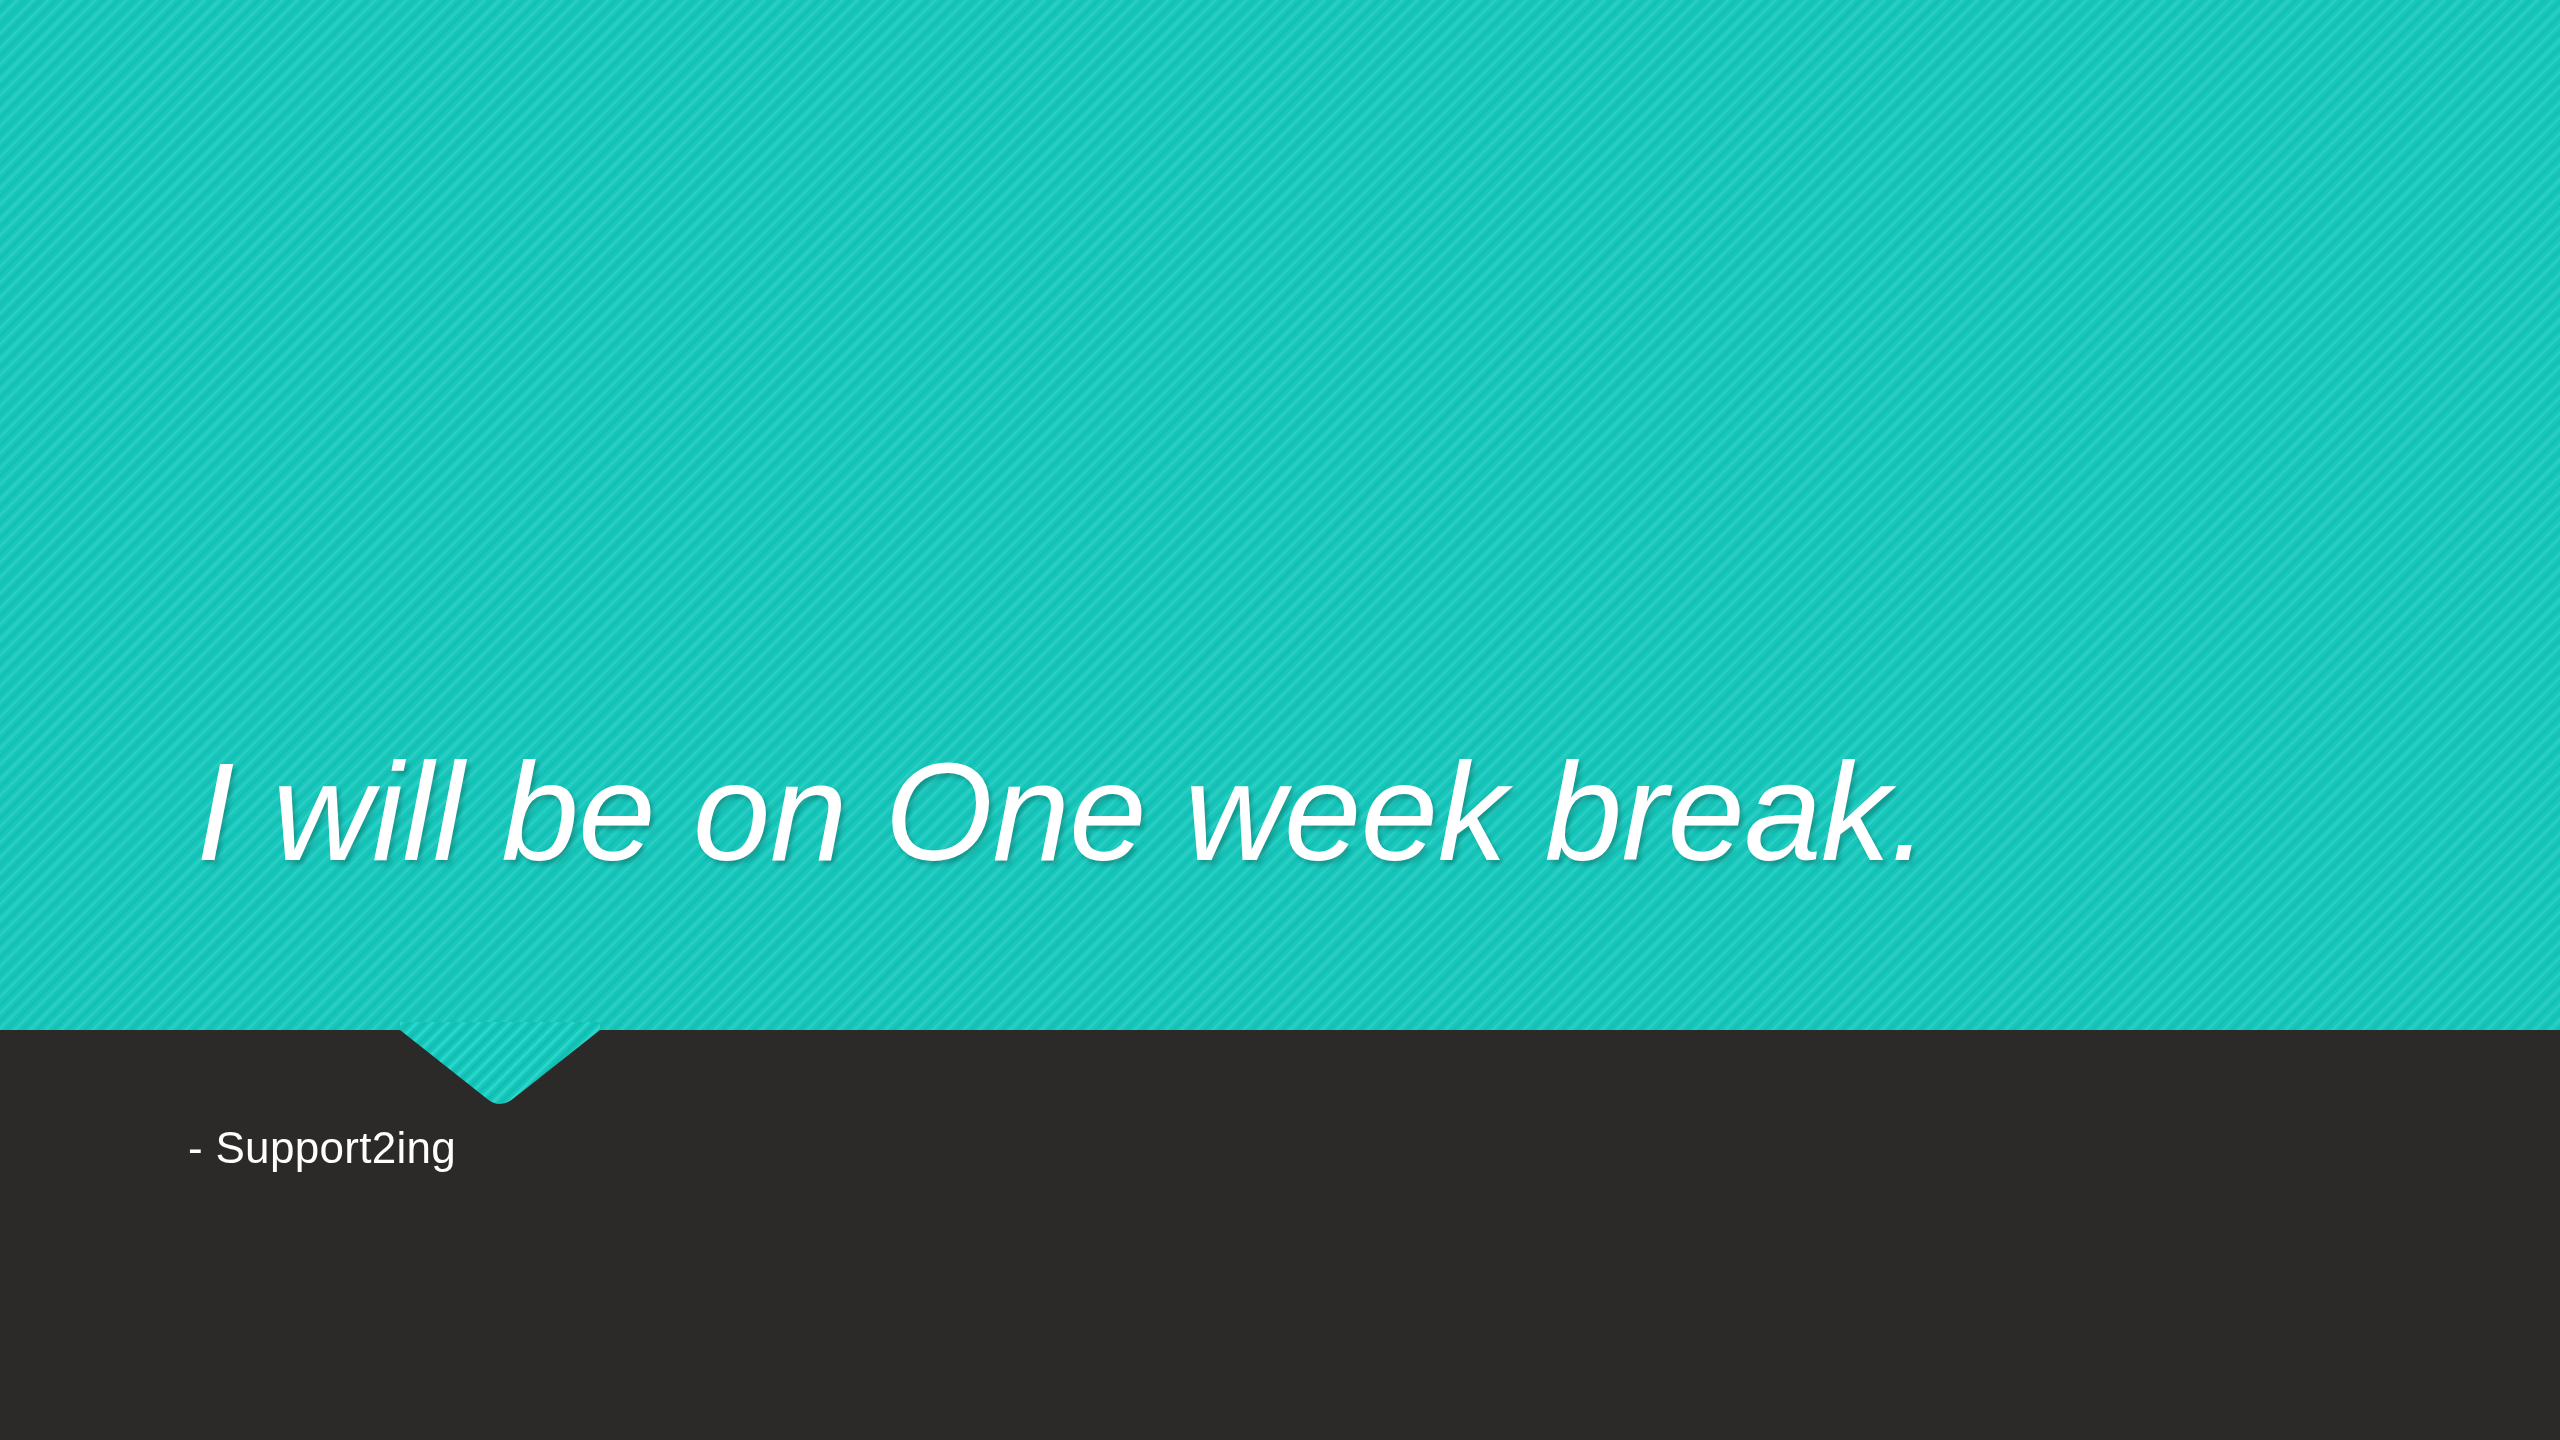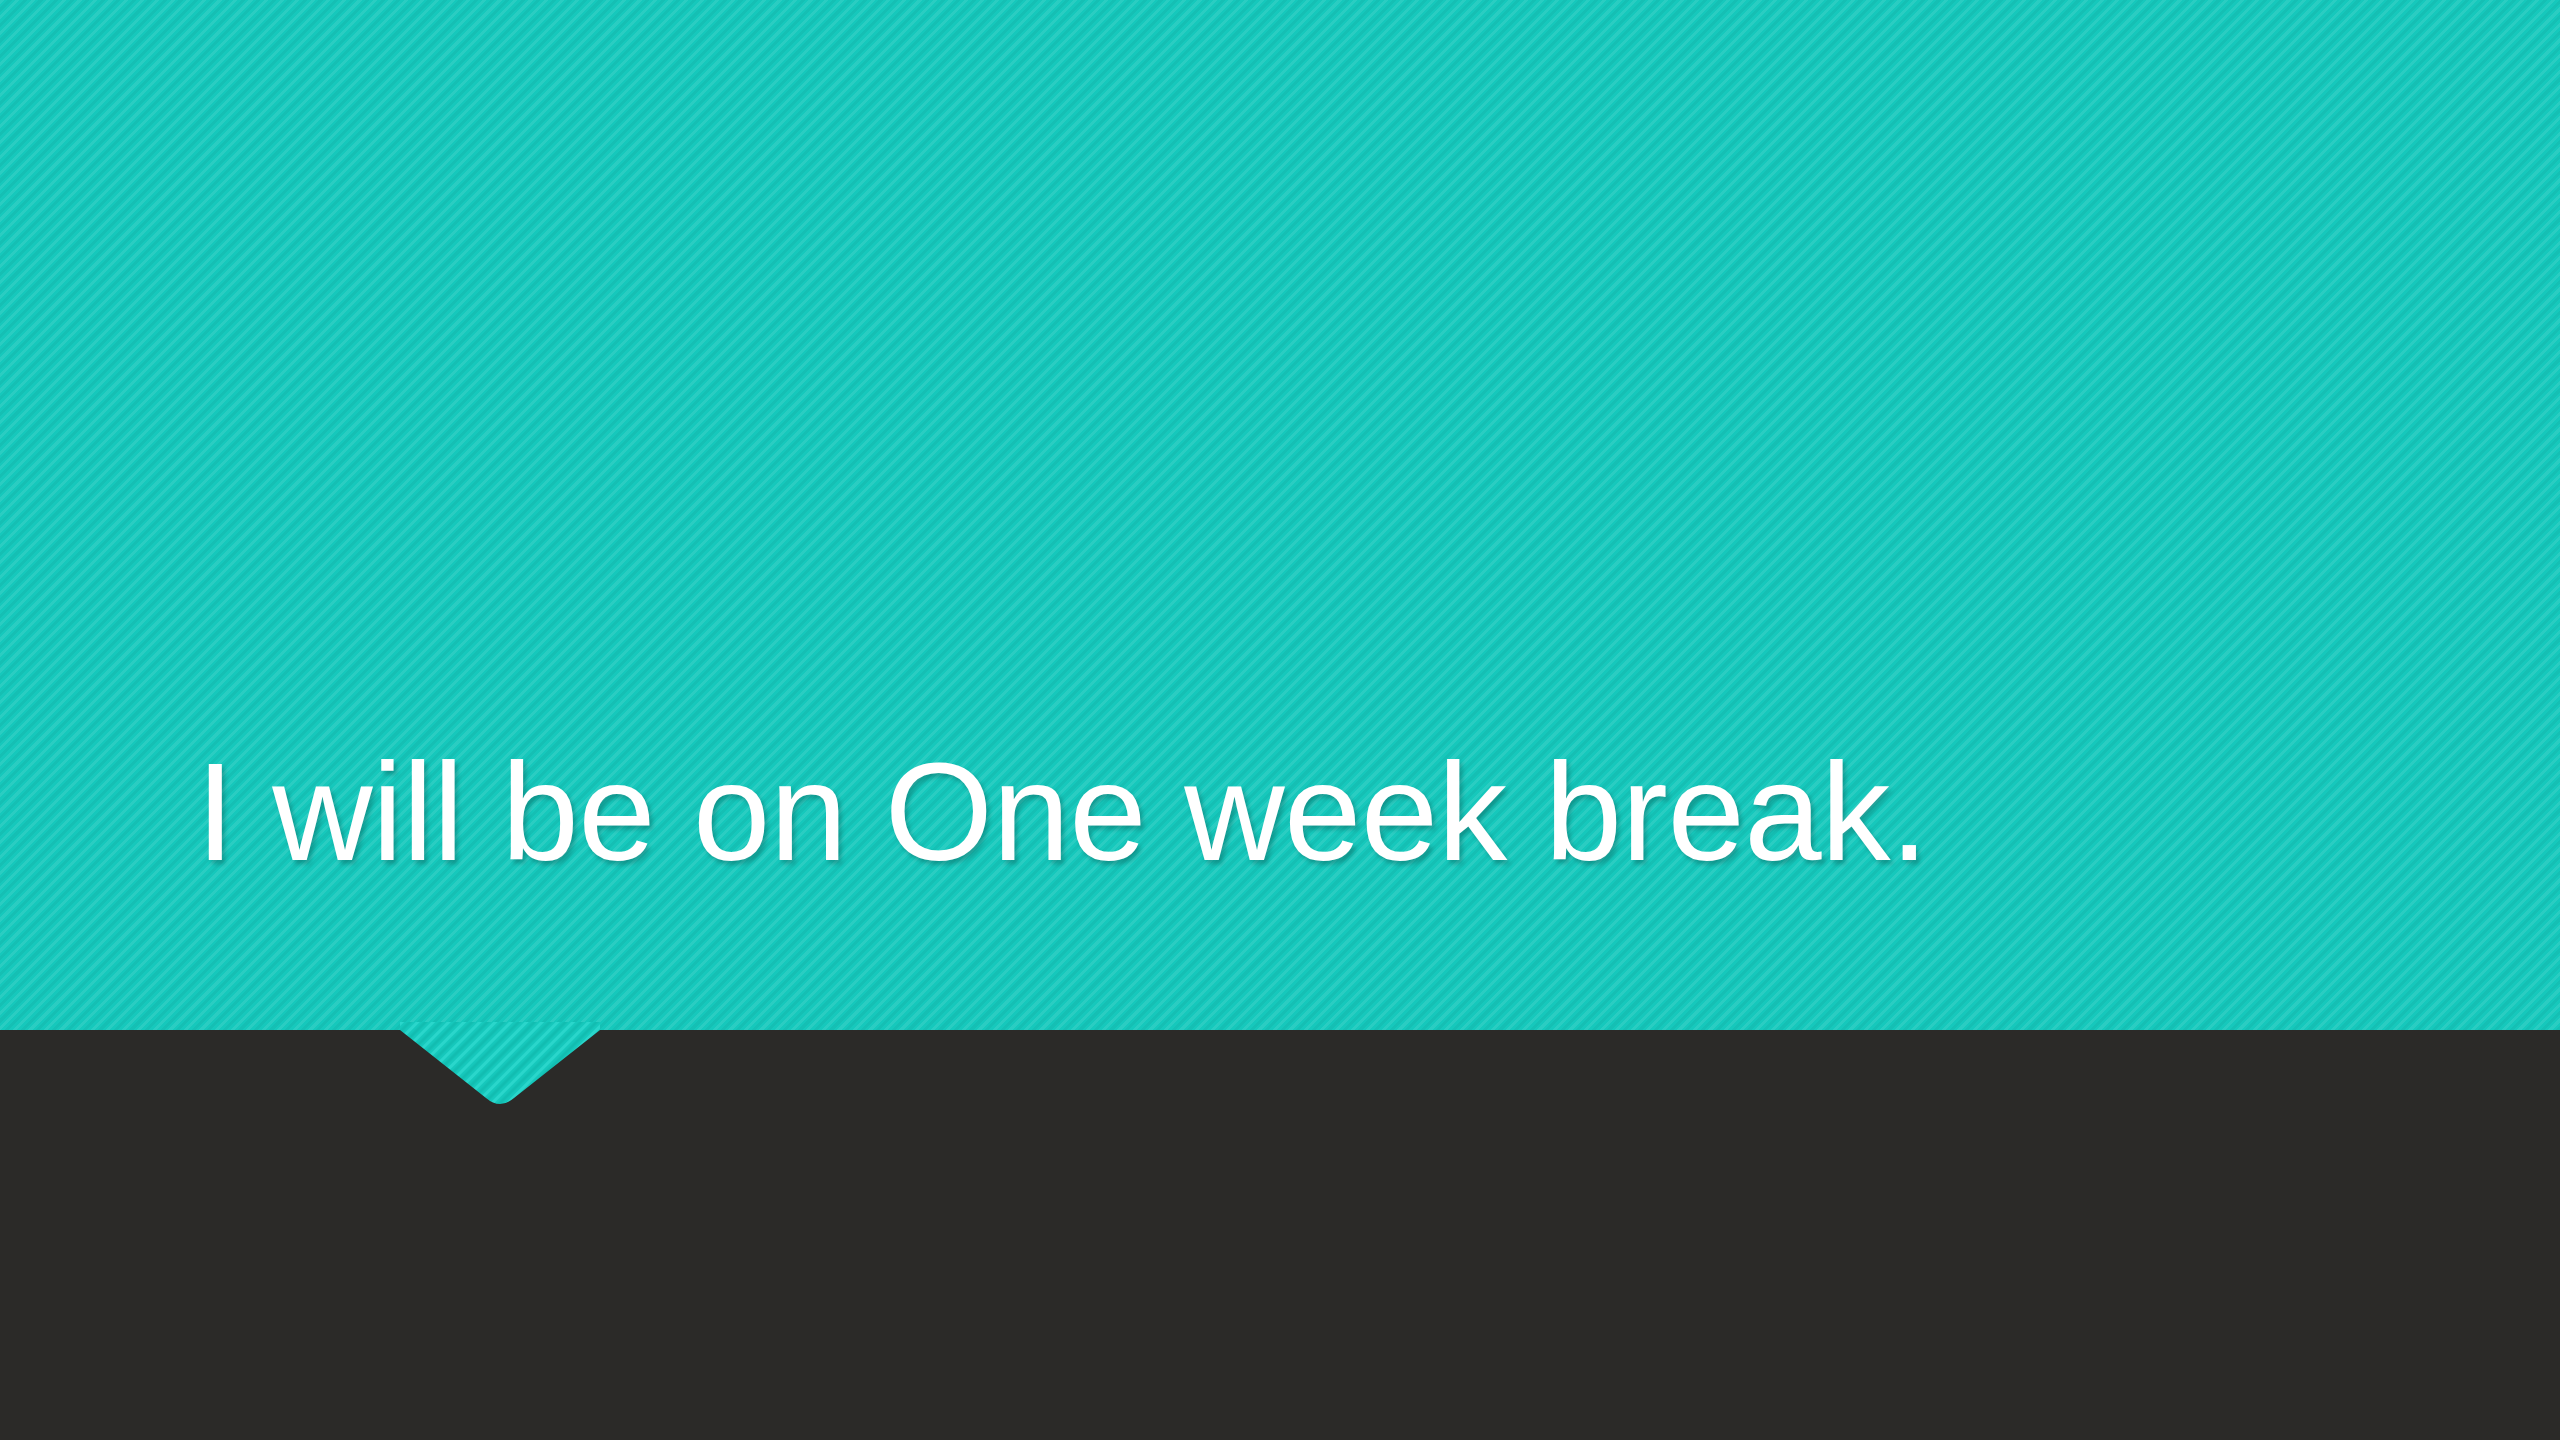--- a/index.html
+++ b/index.html
@@ -78,20 +78,21 @@
   .title-text {
     margin: 0;
     font-family: "Liberation Sans", sans-serif;
     font-size: 139px;
     font-weight: 400;
     line-height: 1.0;
     letter-spacing: -0.5px;
     color: #ffffff;
     white-space: nowrap;
     text-shadow: 3px 4px 4px rgba(0,0,0,0.22);
+    font-style: italic;
   }
 
   
   .subtitle-block {
     position: absolute;
     left: 188px;
     top: 1126px;
     width: 1400px;
   }
   .subtitle-text {
@@ -124,14 +125,17 @@
         </pattern>
       </defs>
       <path d="M 0 0 L 200 0 L 200 8 L 114 76 Q 107 82 100 82 Q 93 82 86 76 L 0 8 Z" fill="url(#stripePat)"></path>
     </svg>
   </div>
 
   <div class="title-block">
     <h1 class="title-text">I will be on One week break.</h1>
   </div>
 
+  <div class="subtitle-block">
+    <p class="subtitle-text">- Support2ing</p>
+  </div>
 
 </div>
 
 </body></html>

